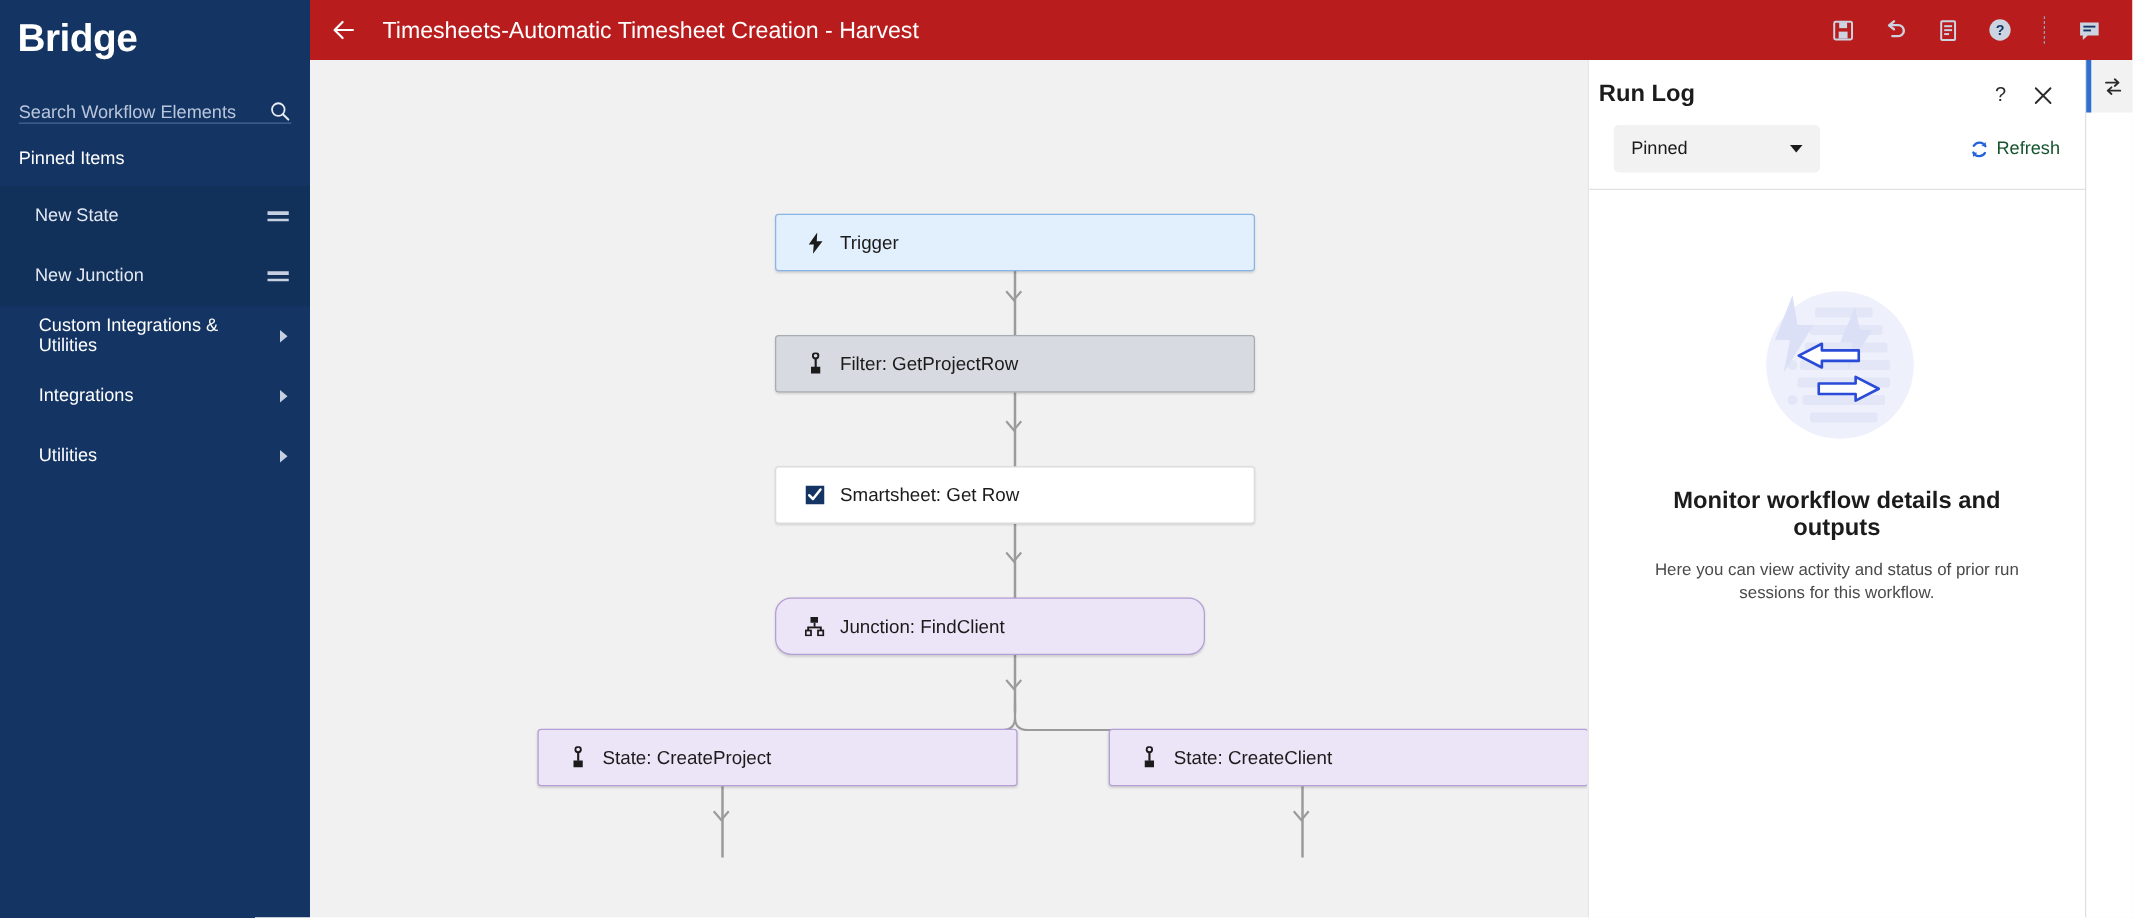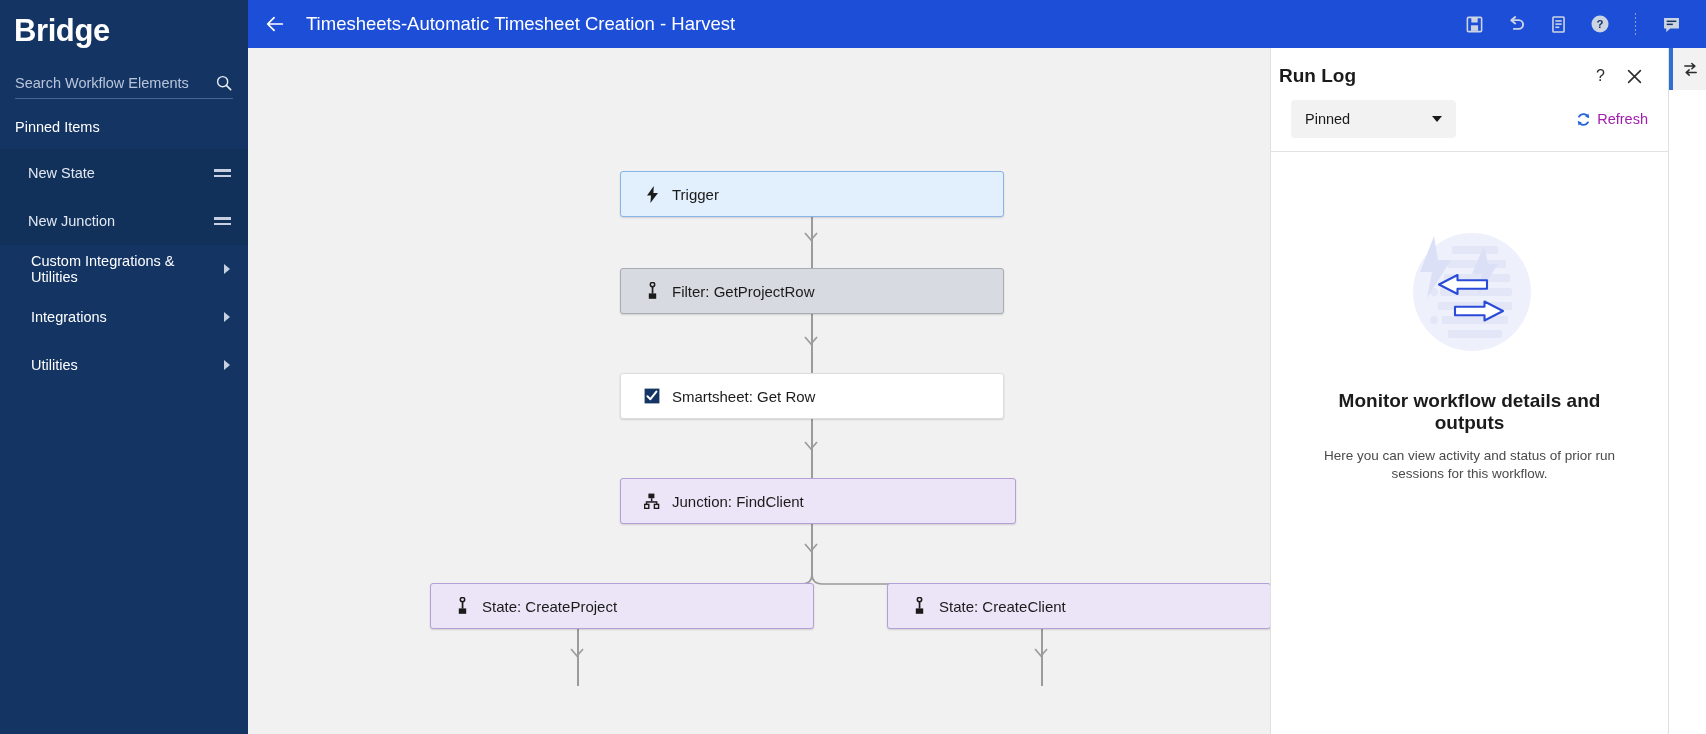--- a/index.html
+++ b/index.html
@@ -28,21 +28,21 @@
   }
   #panel-title {
     font-size: 15px; font-weight: bold;
     padding: 14px 0 0 15px;
     color: #ffffff;
   }
   #search-wrap {
     margin: 14px 15px 0 15px;
     border-bottom: 1px solid #47659a;
     height: 31px;
-    display: flex; align-items: center;
+    display: flex; align-items: flex-end;
     justify-content: space-between;
   }
   #search-input {
     background: transparent; border: none; outline: none;
     color: #c3cde0; font-size: 14.5px;
     font-family: "Liberation Sans", sans-serif;
     width: 180px; padding: 0;
   }
   #search-input::placeholder { color: #b9c5db; }
   .search-icon { width: 18px; height: 18px; flex: none; }
@@ -70,21 +70,21 @@
   }
   .caret { width: 0; height: 0;
     border-left: 6px solid #c6d0e1;
     border-top: 5px solid transparent;
     border-bottom: 5px solid transparent; }
 
   
   #topbar {
     position: absolute; left: 248px; top: 0;
     width: 1458px; height: 48px;
-    background: #1d4ed8;
+    background: #b91c1c;
     display: flex; align-items: center;
   }
   #back-btn {
     width: 40px; height: 40px; margin-left: 7px;
     display: flex; align-items: center; justify-content: center;
     cursor: pointer; border-radius: 3px;
   }
   #doc-title {
     color: #ffffff; font-size: 18.5px;
     margin-left: 11px; white-space: nowrap;
@@ -163,21 +163,21 @@
     font-size: 14.5px; color: #1b1b1b;
   }
   #filter-caret {
     margin-left: auto; width:0; height:0;
     border-top: 6px solid #1b1b1b;
     border-left: 5px solid transparent;
     border-right: 5px solid transparent;
   }
   #refresh-btn {
     margin-left: auto; display: flex; align-items: center;
-    gap: 6px; color: #a21caf; font-size: 14.5px; cursor: pointer;
+    gap: 6px; color: #14532d; font-size: 14.5px; cursor: pointer;
   }
   #runlog-divider {
     margin-top: 13px; height: 1px; background: #e2e2e2;
   }
   #empty-state {
     padding: 72px 34px 0 34px;
     text-align: center;
   }
   #empty-illus { display: block; margin: 0 auto; }
   #empty-title {
@@ -359,21 +359,21 @@
     <div class="node node-white" style="left:372px; top:325px; width:384px;">
       <span class="nicon">
         <svg width="16" height="16" viewBox="0 0 16 16">
           <rect x="0.6" y="0.6" width="14.8" height="14.8" fill="#143563"></rect>
           <path d="M3.4 8.2 6.4 11.2 12.4 3.6" fill="none" stroke="#ffffff" stroke-width="2" stroke-linecap="round" stroke-linejoin="round"></path>
         </svg>
       </span>
       <span>Smartsheet: Get Row</span>
     </div>
 
-    <div class="node node-purple" style="left:372px; top:430px; width:396px;">
+    <div class="node node-purple" style="left:372px; top:430px; width:344px;border-radius:13px;">
       <span class="nicon">
         <svg width="17" height="16" viewBox="0 0 17 16">
           <rect x="4.4" y="0.6" width="6" height="4.6" fill="#1b1b1b"></rect>
           <rect x="6.9" y="5.2" width="1.5" height="3.2" fill="#1b1b1b"></rect>
           <rect x="1.8" y="8.2" width="11.6" height="1.5" fill="#1b1b1b"></rect>
           <rect x="1.8" y="9.4" width="1.5" height="2.2" fill="#1b1b1b"></rect>
           <rect x="11.9" y="9.4" width="1.5" height="2.2" fill="#1b1b1b"></rect>
           <rect x="0.6" y="11.4" width="4.2" height="4" fill="none" stroke="#1b1b1b" stroke-width="1.4"></rect>
           <rect x="10.4" y="11.4" width="4.2" height="4" fill="none" stroke="#1b1b1b" stroke-width="1.4"></rect>
         </svg>

